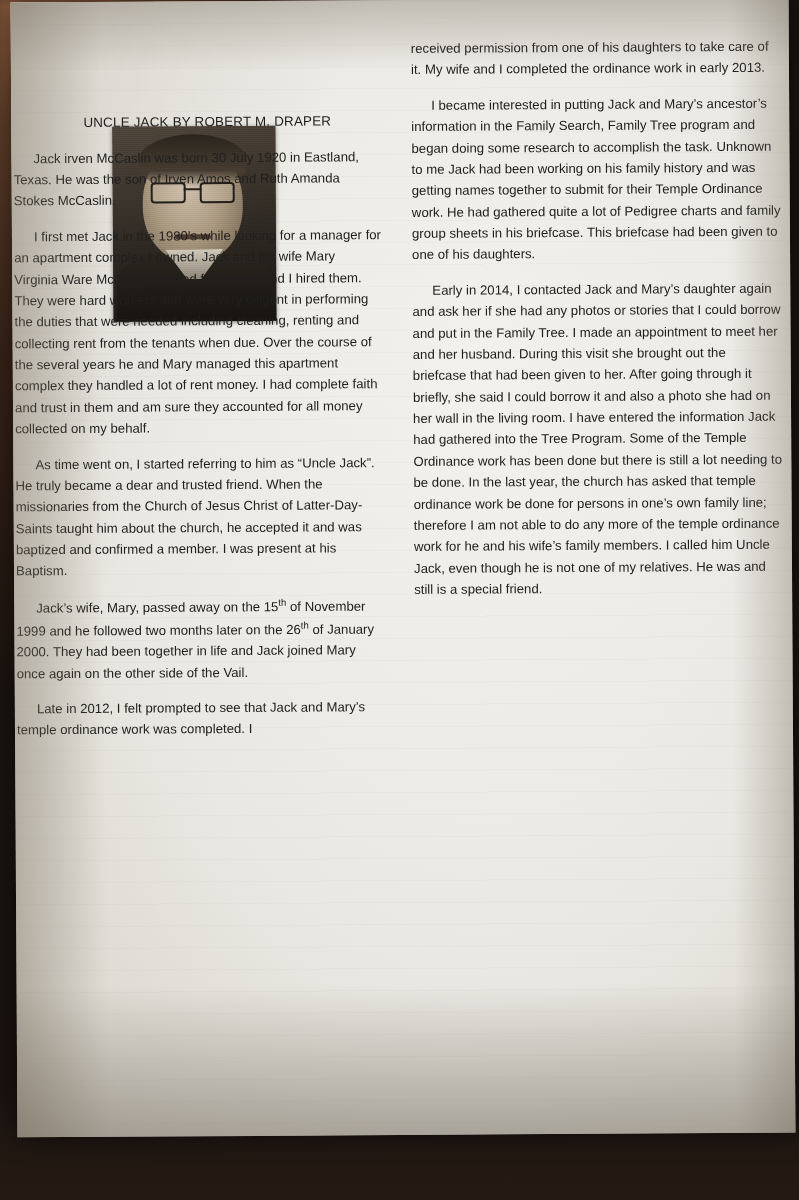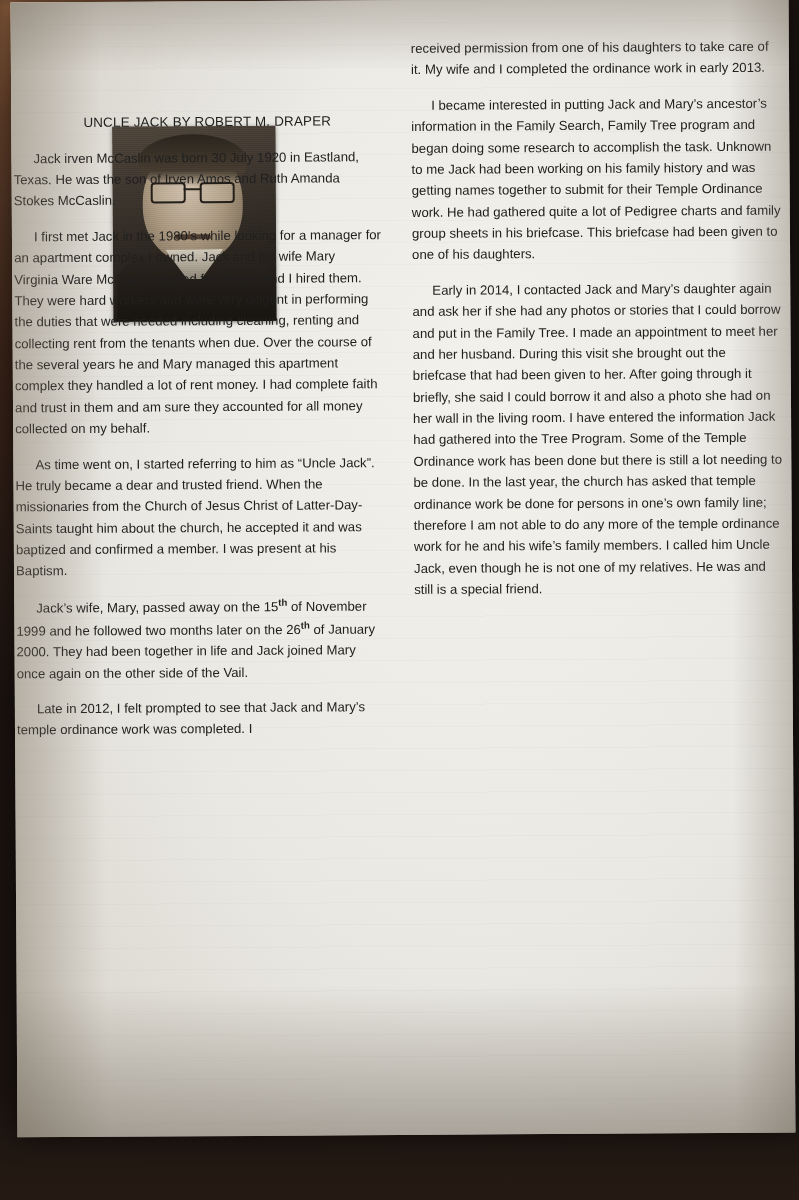--- a/index.html
+++ b/index.html
@@ -195,21 +195,21 @@
     background: linear-gradient(to bottom, #cfc8ba, #8d8576);
     clip-path: polygon(0 0, 100% 0, 62% 100%, 38% 100%);
   }
   #portrait .grain {
     position: absolute; inset: 0;
     background:
       repeating-linear-gradient(0deg, rgba(255,255,255,0.035) 0 1px, rgba(0,0,0,0.035) 1px 2px);
     mix-blend-mode: overlay;
   }
 
-  sup { font-size: 0.72em; vertical-align: super; font-weight: bold; }
+  sup { font-size: 0.72em; vertical-align: super; }
 </style>
 </head>
 <body>
 
 <div id="page">
 
   <div class="backdrop"></div>
   <div class="backdrop-streak"></div>
   <div class="backdrop-bottom"></div>
 

